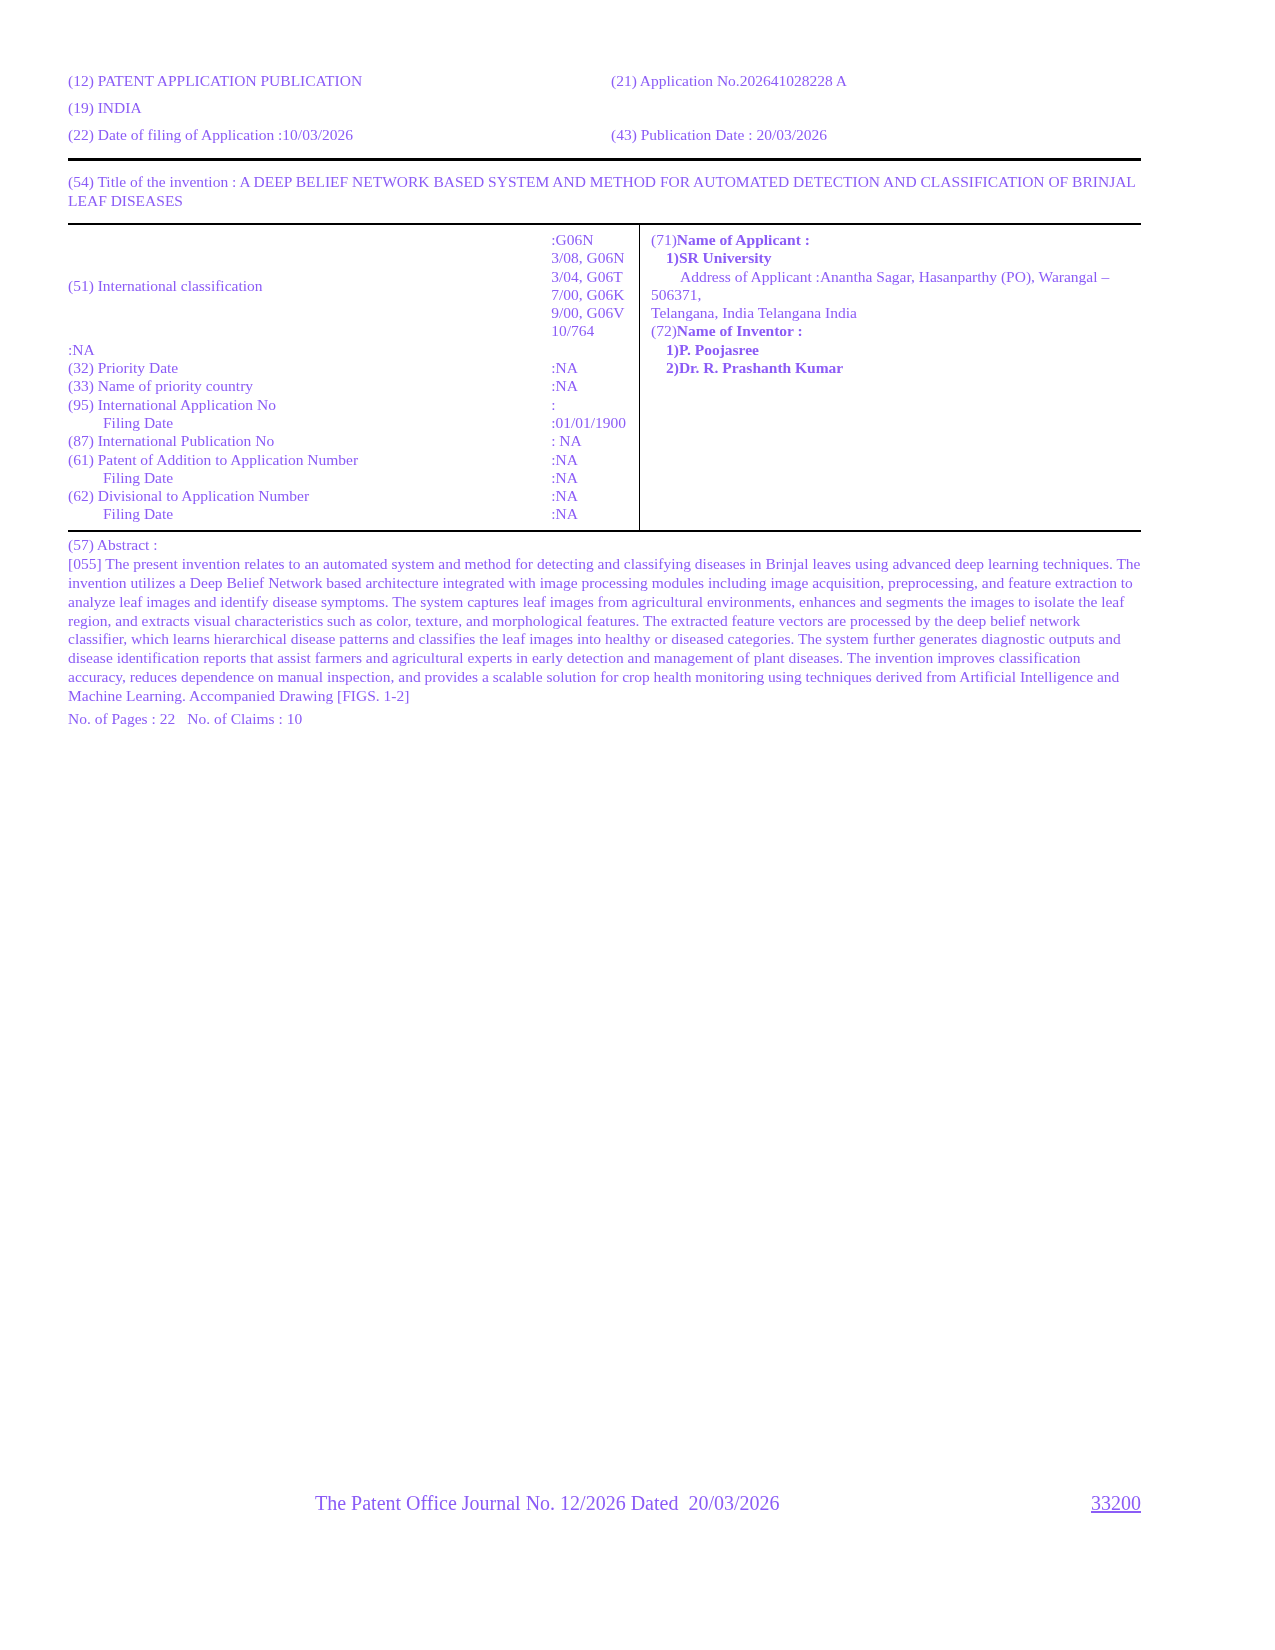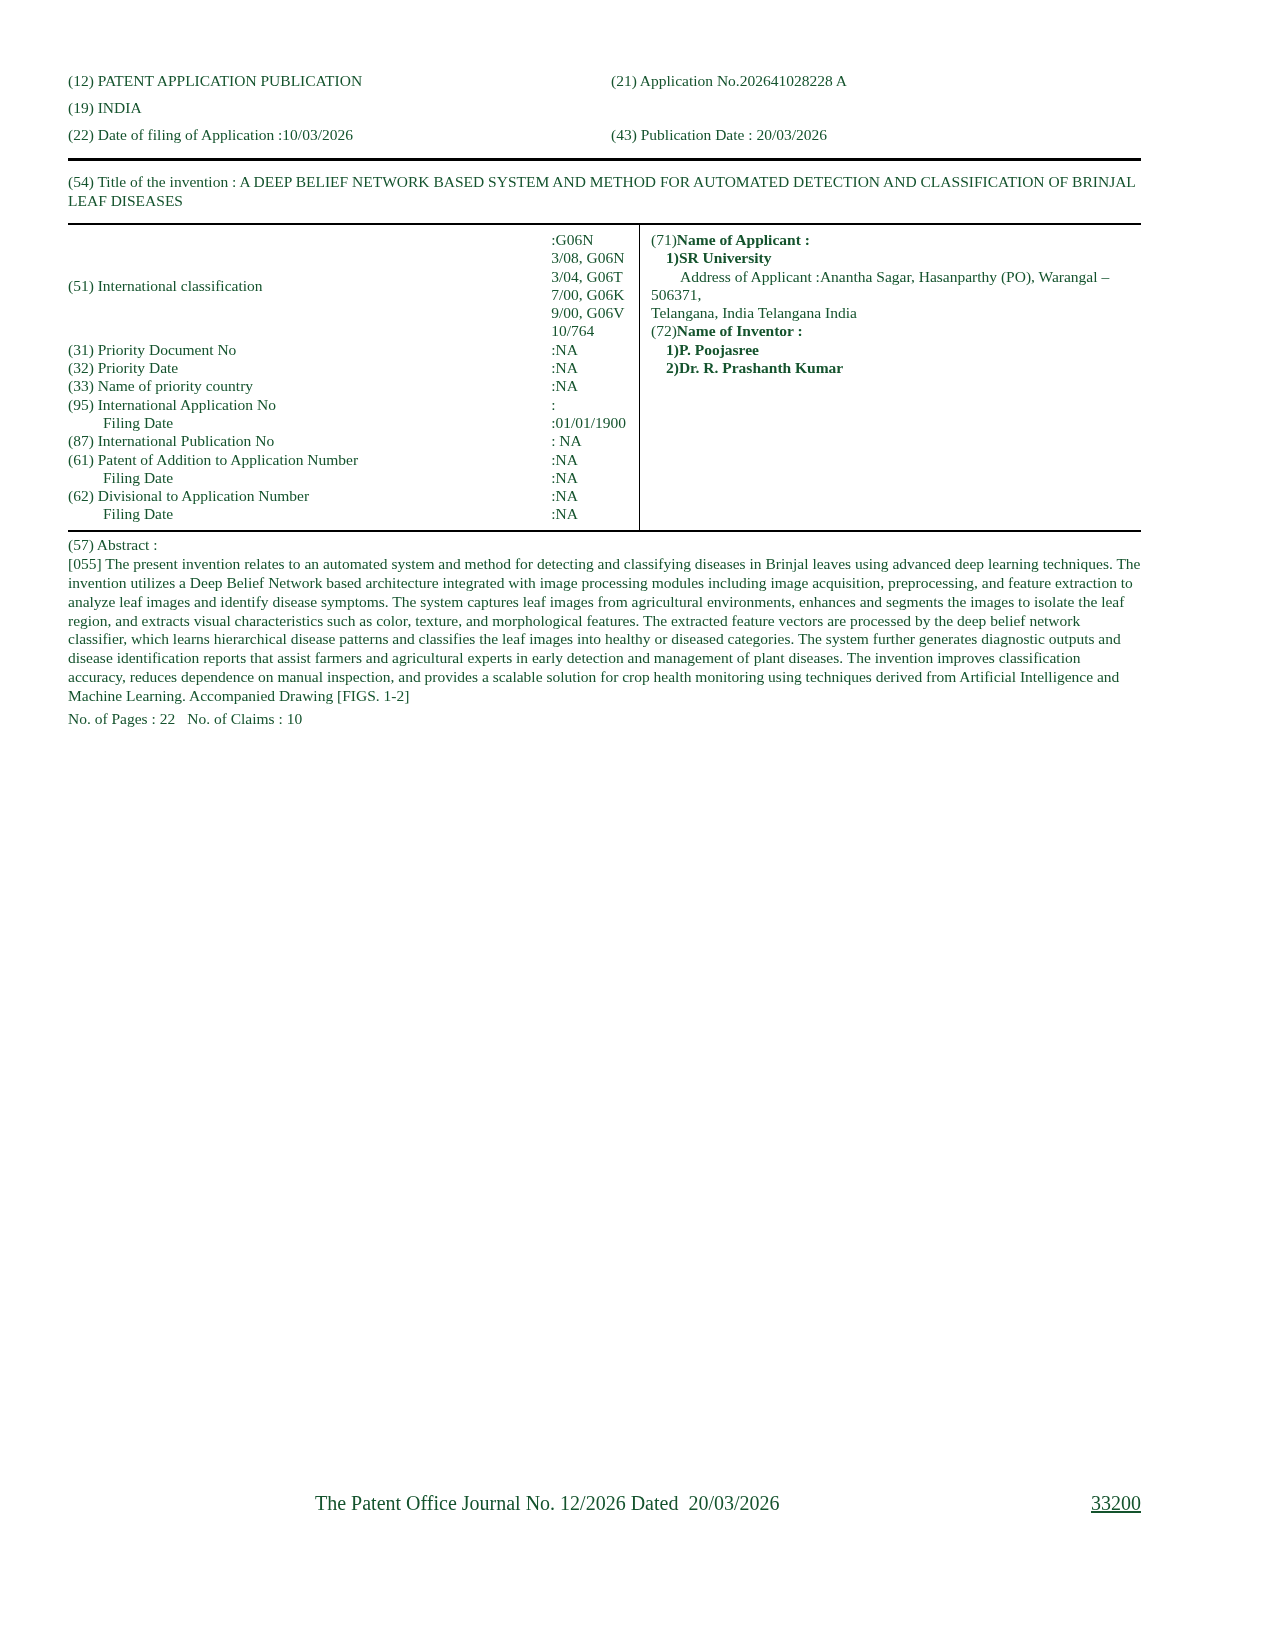--- a/index.html
+++ b/index.html
@@ -4,21 +4,21 @@
 <style>
   html, body { margin: 0; padding: 0; background: #e8e8e8; }
   .page {
     position: relative;
     width: 1275px;
     height: 1650px;
     margin: 0 auto;
     background: #ffffff;
     font-family: "Liberation Serif", "DejaVu Serif", serif;
     font-size: 15.5px;
-    color: #14532d;
+    color: #8b5cf6;
     overflow: hidden;
   }
   .content {
     position: absolute;
     left: 68px;
     top: 0;
     width: 1073px;
   }
   
   .header-grid { padding-top: 72px; }
@@ -99,21 +99,20 @@
     <div class="bib-label">(51) International classification</div>
     <div class="bib-value">:G06N
 3/08, G06N
 3/04, G06T
 7/00, G06K
 9/00, G06V
 10/764</div>
   </div>
 
   <div class="bib-row">
-    <div class="bib-label">(31) Priority Document No</div>
     <div class="bib-value">:NA</div>
   </div>
 
   <div class="bib-row">
     <div class="bib-label">(32) Priority Date</div>
     <div class="bib-value">:NA</div>
   </div>
 
   <div class="bib-row">
     <div class="bib-label">(33) Name of priority country</div>

